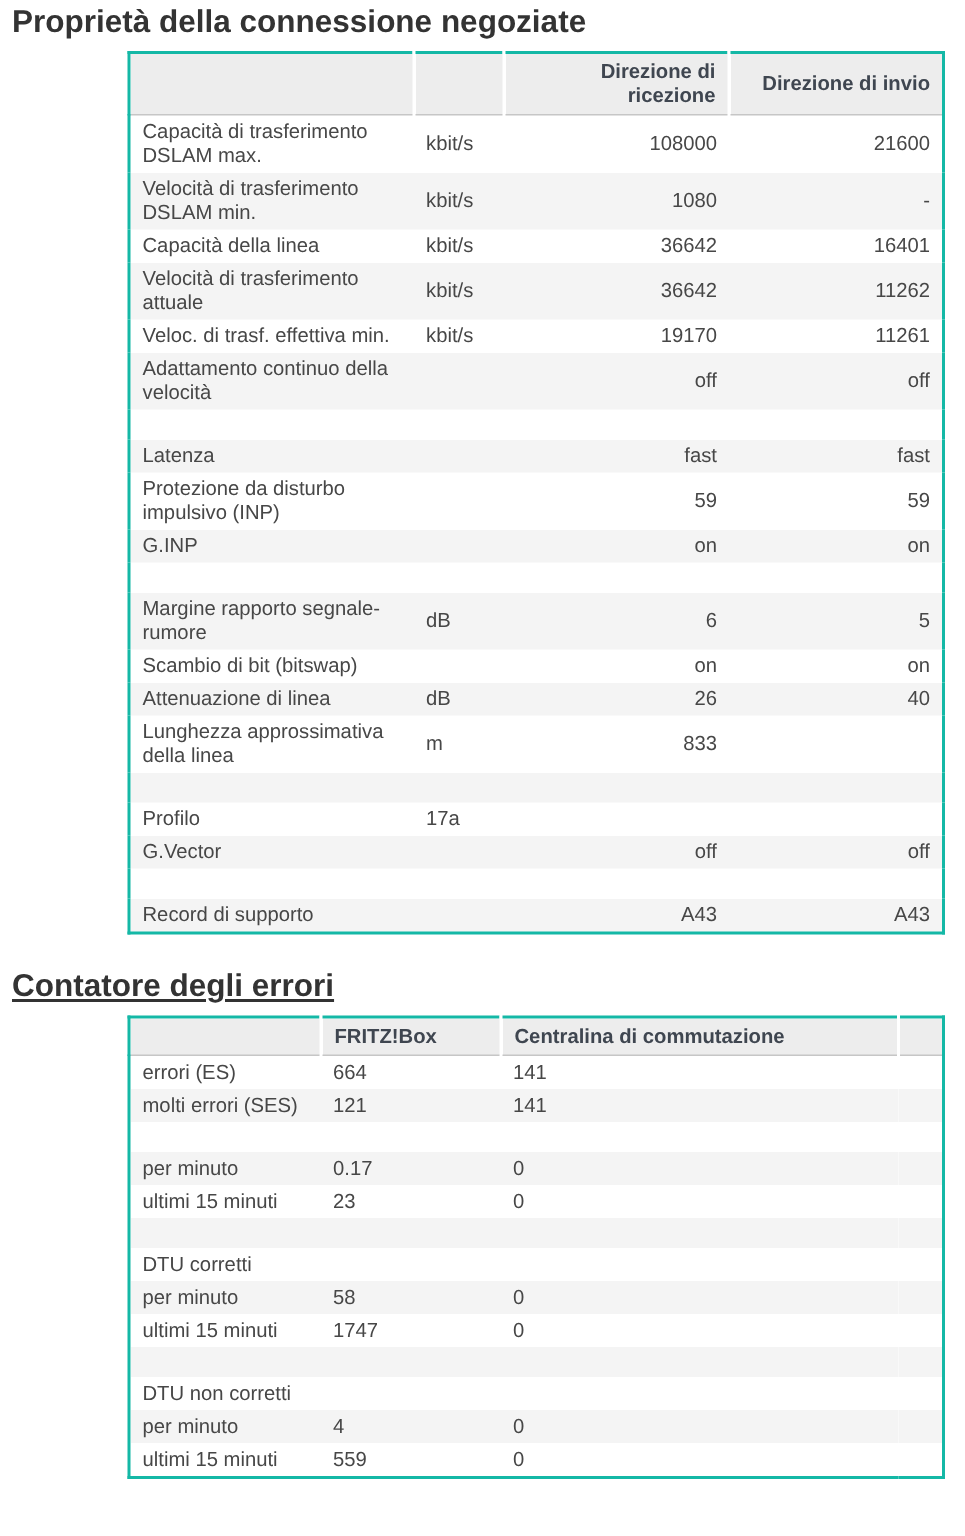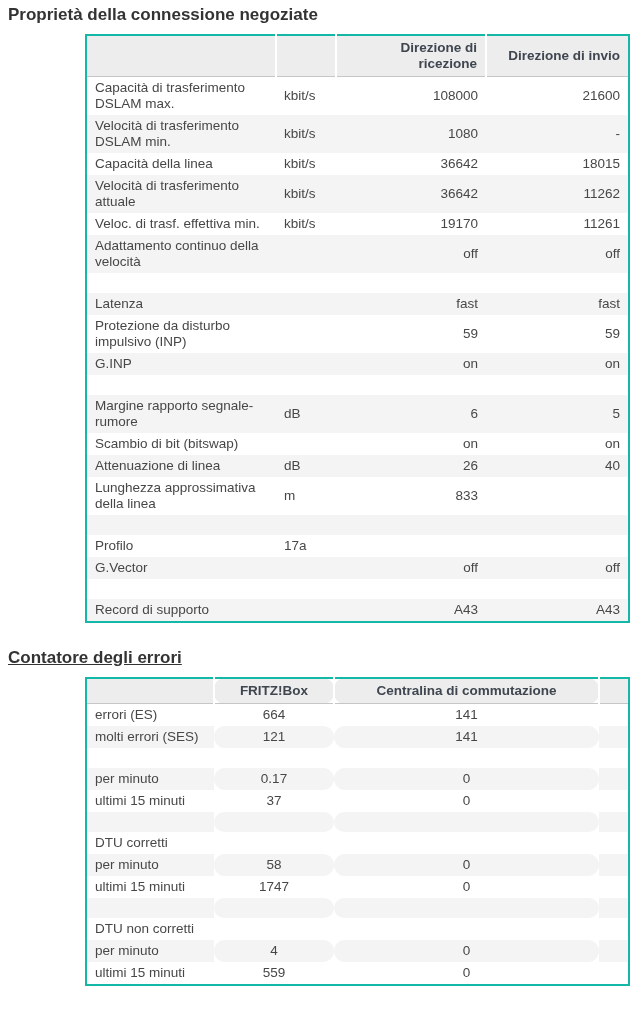--- a/index.html
+++ b/index.html
@@ -7,21 +7,21 @@
   body {
     width: 643px; height: 1024px;
     background: #ffffff;
     font-family: "Liberation Sans", sans-serif;
     font-size: 13.5px;
     color: #474747;
     overflow: hidden;
   }
   .page { padding: 6px 7px 0 8px; }
   .section-title {
-    font-size: 17px;
+    font-size: 21px;
     font-weight: bold;
     color: #333333;
     margin: 0 0 10px 0;
     line-height: 18px;
   }
   .section-title.second { margin-top: 26px; text-decoration: underline; }
   table.data-table {
     border-collapse: collapse;
     table-layout: fixed;
     width: 543px;
@@ -39,21 +39,21 @@
   table.data-table thead th {
     background: #ededed;
     font-weight: bold;
     color: #3f4650;
     border-bottom: 1px solid #c6c6c6;
     padding-top: 4px; padding-bottom: 4px;
   }
   table.data-table thead th + th { border-left: 2px solid #ffffff; }
   table.data-table tbody tr:nth-child(even) { background: #f4f4f4; }
   table.data-table td.num, table.data-table th.num { text-align: right; }
-  table.data-table td.center, table.data-table th.center { text-align: center; border-radius: 11px; }
+  table.data-table td.center, table.data-table th.center { text-align: left; }
   table.data-table tr.spacer-row td { height: 20px; padding-top: 3px; padding-bottom: 3px; }
 </style>
 </head>
 <body>
 
 <div class="page">
 
   <h2 class="section-title">Proprietà della connessione negoziate</h2>
 
   <table class="data-table">
@@ -81,21 +81,21 @@
         <tr>
           <td>Velocità di trasferimento DSLAM min.</td>
           <td>kbit/s</td>
           <td class="num">1080</td>
           <td class="num">-</td>
         </tr>
         <tr>
           <td>Capacità della linea</td>
           <td>kbit/s</td>
           <td class="num">36642</td>
-          <td class="num">18015</td>
+          <td class="num">16401</td>
         </tr>
         <tr>
           <td>Velocità di trasferimento attuale</td>
           <td>kbit/s</td>
           <td class="num">36642</td>
           <td class="num">11262</td>
         </tr>
         <tr>
           <td>Veloc. di trasf. effettiva min.</td>
           <td>kbit/s</td>
@@ -232,21 +232,21 @@
           <td></td>
         </tr>
         <tr>
           <td>per minuto</td>
           <td class="center">0.17</td>
           <td class="center">0</td>
           <td></td>
         </tr>
         <tr>
           <td>ultimi 15 minuti</td>
-          <td class="center">37</td>
+          <td class="center">23</td>
           <td class="center">0</td>
           <td></td>
         </tr>
         <tr class="spacer-row">
           <td></td>
           <td class="center"></td>
           <td class="center"></td>
           <td></td>
         </tr>
         <tr>

